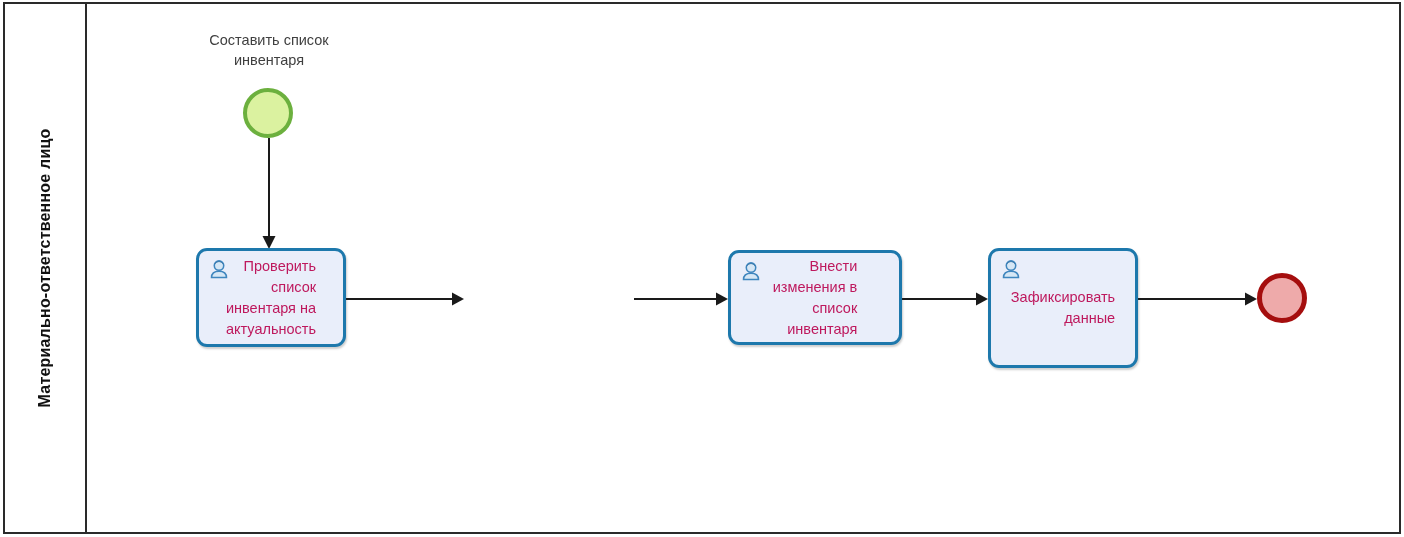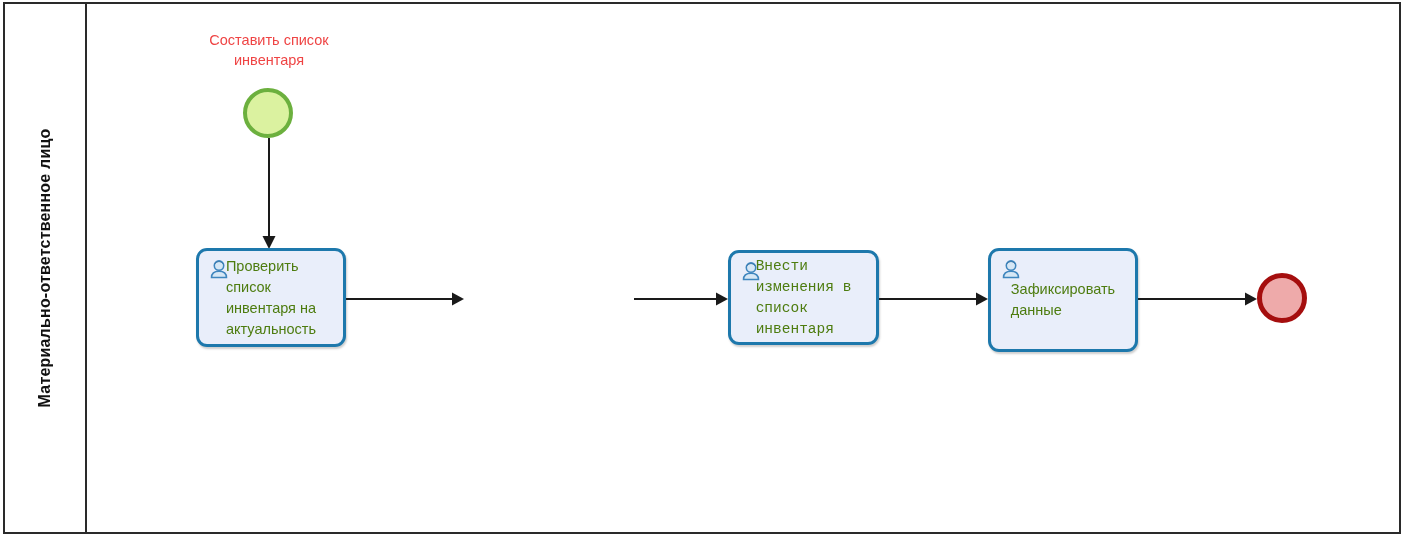--- a/index.html
+++ b/index.html
@@ -67,52 +67,52 @@
     background: #eeaaaa;
     border: 5px solid #a50e0e;
   }
   .event-label {
     position: absolute;
     left: 178px; top: 30px;
     width: 182px;
     text-align: center;
     font-size: 14.5px;
     line-height: 20px;
-    color: #ef4444;
+    color: #404040;
     white-space: pre-line;
   }
   
   .task {
     position: absolute;
     box-sizing: border-box;
     background: #e9eefa;
     border: 3px solid #1d78ac;
     border-radius: 11px;
     box-shadow: 1px 2px 2px rgba(60,60,60,0.25);
     display: flex;
     align-items: center;
     justify-content: center;
   }
   .task-label {
-    text-align: left;
+    text-align: right;
     font-size: 14.5px;
     line-height: 21px;
-    color: #4d7c0f;
+    color: #be185d;
     white-space: pre-line;
     padding: 2px 4px;
   }
   .task-icon {
     position: absolute;
     left: 9px; top: 7px;
     width: 22px; height: 22px;
   }
   .t1 { left: 196px; top: 248px; width: 150px; height: 99px; }
   .t2 { left: 464px; top: 249px; width: 170px; height: 95px; }
-  .t3 { left: 728px; top: 250px; width: 151px; height: 95px; font-family: Liberation Mono, monospace; }
-  .t4 { left: 988px; top: 248px; width: 150px; height: 104px; }
+  .t3 { left: 728px; top: 250px; width: 174px; height: 95px; }
+  .t4 { left: 988px; top: 248px; width: 150px; height: 120px; }
 </style>
 </head>
 <body>
 
 <div class="stage">
 
   <div class="pool">
     <div class="lane-header">
       <span class="lane-label">Материально-ответственное лицо</span>
     </div>

